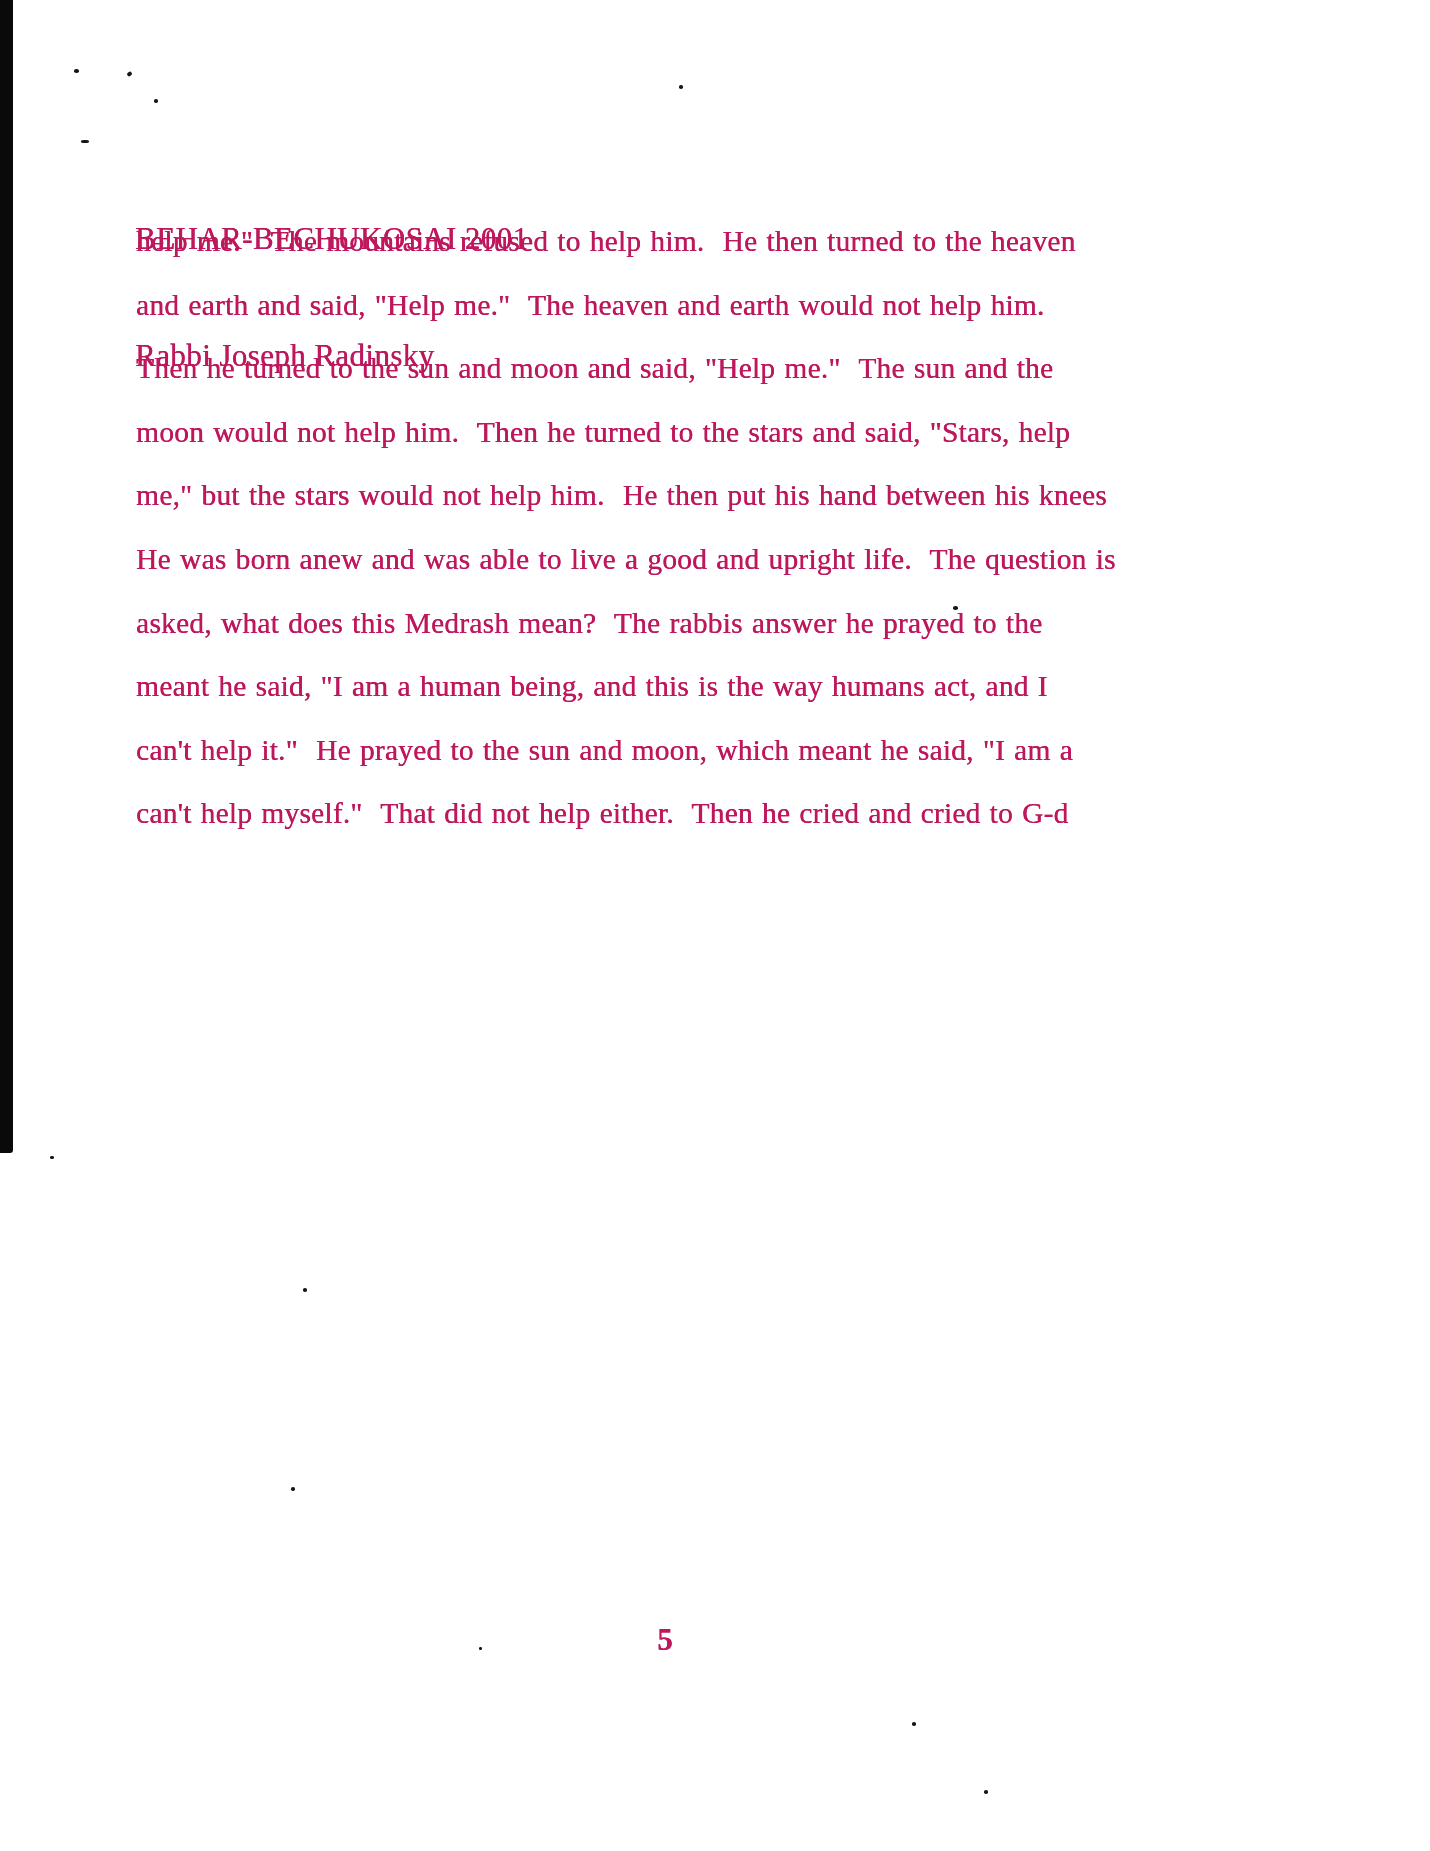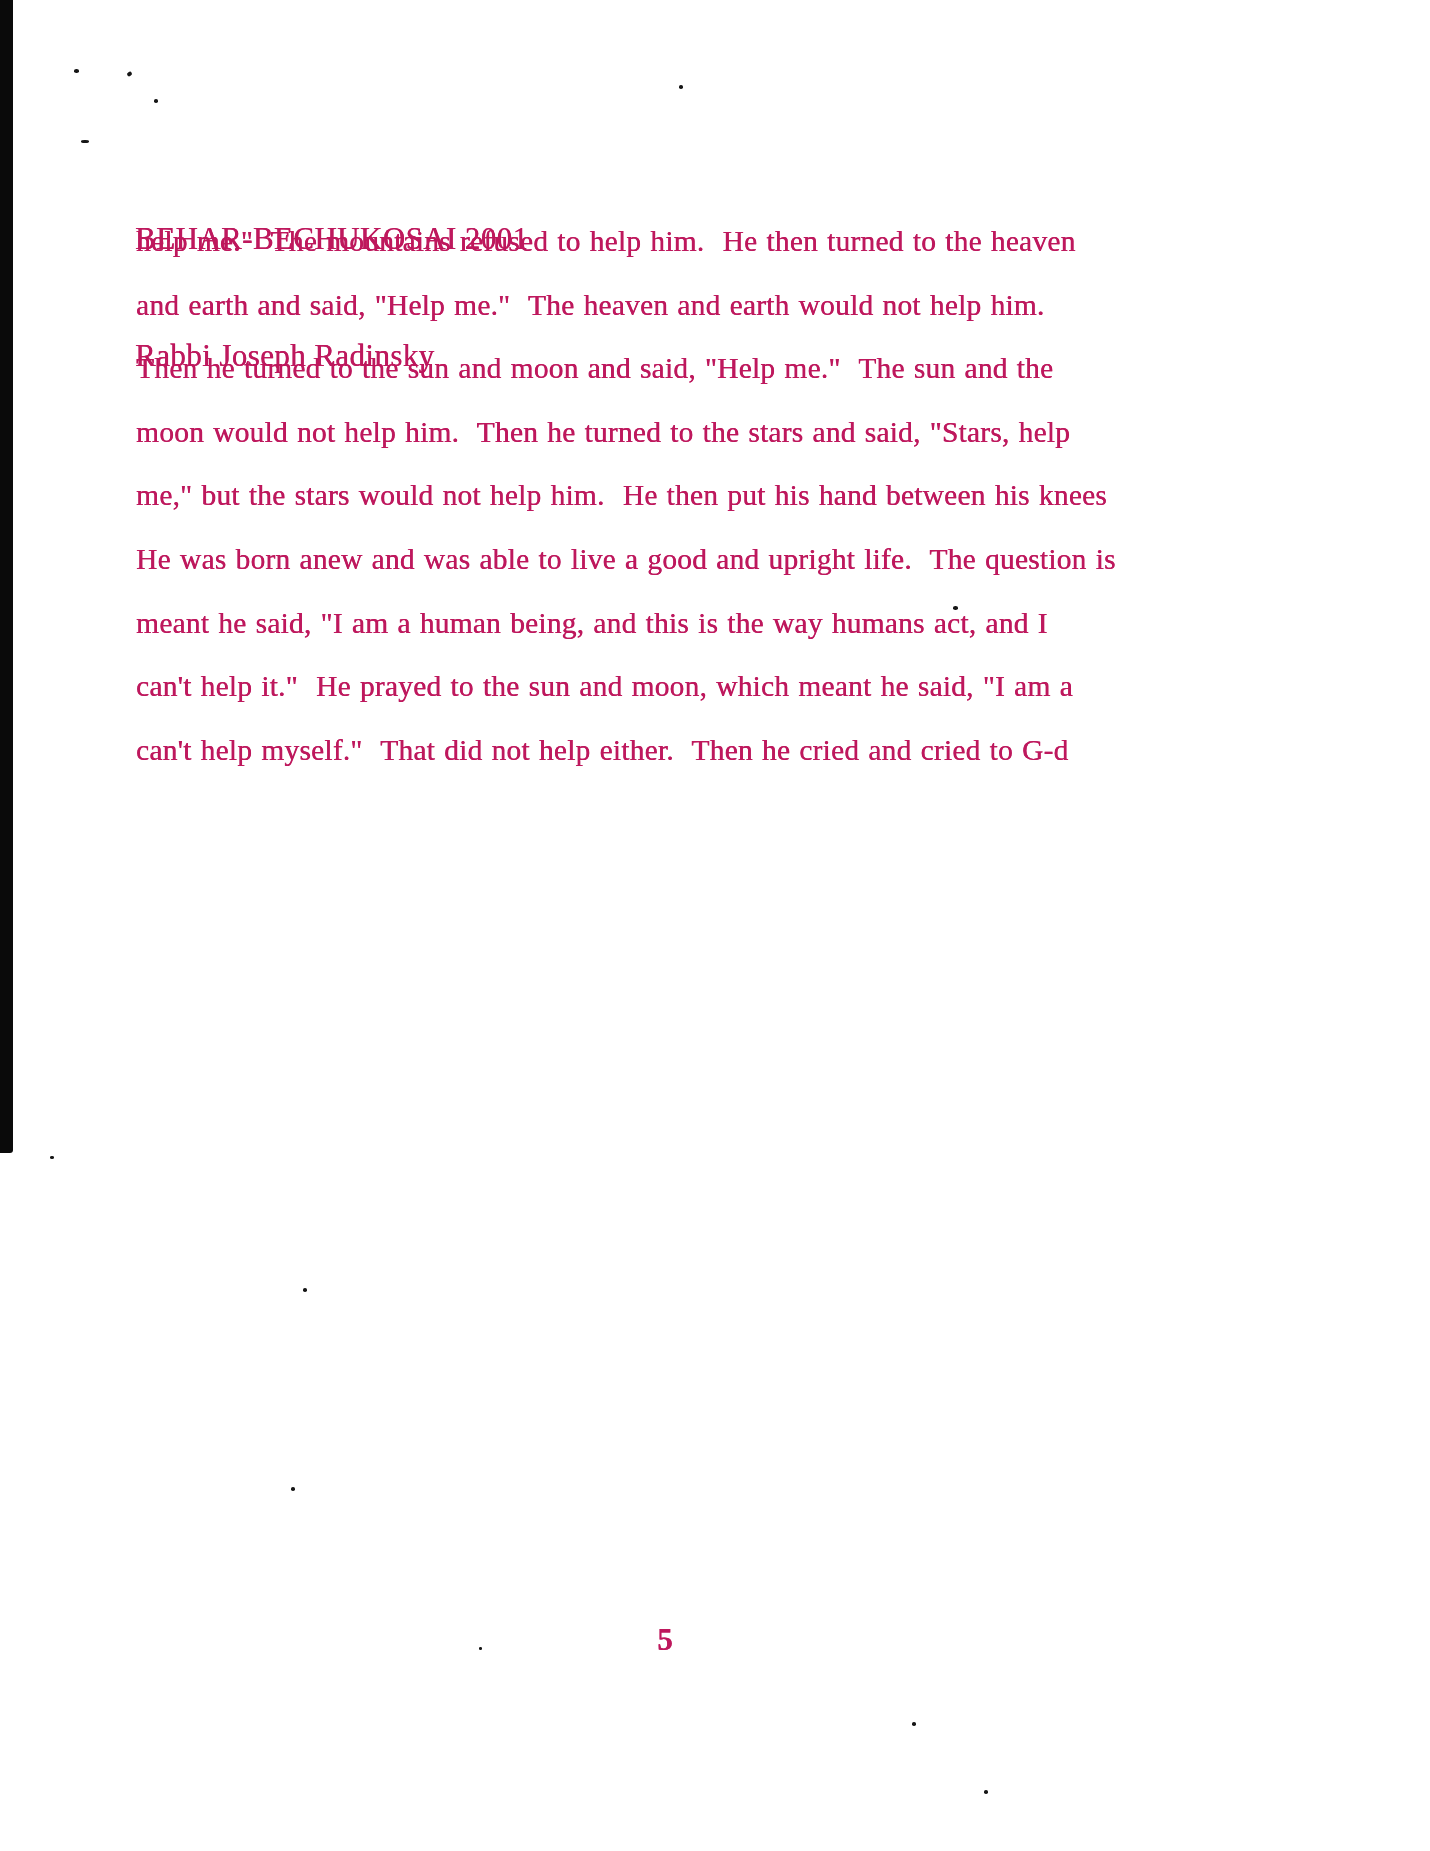--- a/index.html
+++ b/index.html
@@ -79,20 +79,21 @@
     <div>Rabbi Joseph Radinsky</div>
   </div>
 
   <div class="body-text">
       <div class="body-line">help me."  The mountains refused to help him.  He then turned to the heaven</div>
       <div class="body-line">and earth and said, "Help me."  The heaven and earth would not help him.</div>
       <div class="body-line">Then he turned to the sun and moon and said, "Help me."  The sun and the</div>
       <div class="body-line">moon would not help him.  Then he turned to the stars and said, "Stars, help</div>
       <div class="body-line">me," but the stars would not help him.  He then put his hand between his knees</div>
       <div class="body-line">He was born anew and was able to live a good and upright life.  The question is</div>
+      <div class="body-line">asked, what does this Medrash mean?  The rabbis answer he prayed to the</div>
       <div class="body-line">meant he said, "I am a human being, and this is the way humans act, and I</div>
       <div class="body-line">can't help it."  He prayed to the sun and moon, which meant he said, "I am a</div>
       <div class="body-line">can't help myself."  That did not help either.  Then he cried and cried to G-d</div>
     </div>
 
   <div class="page-number">5</div>
 
   <div class="speck" style="left:74px;  top:69px;   width:5px; height:4px;"></div>
   <div class="speck" style="left:127px; top:72px;   width:5px; height:4px; transform:rotate(-35deg);"></div>
   <div class="speck" style="left:154px; top:99px;   width:4px; height:4px;"></div>

